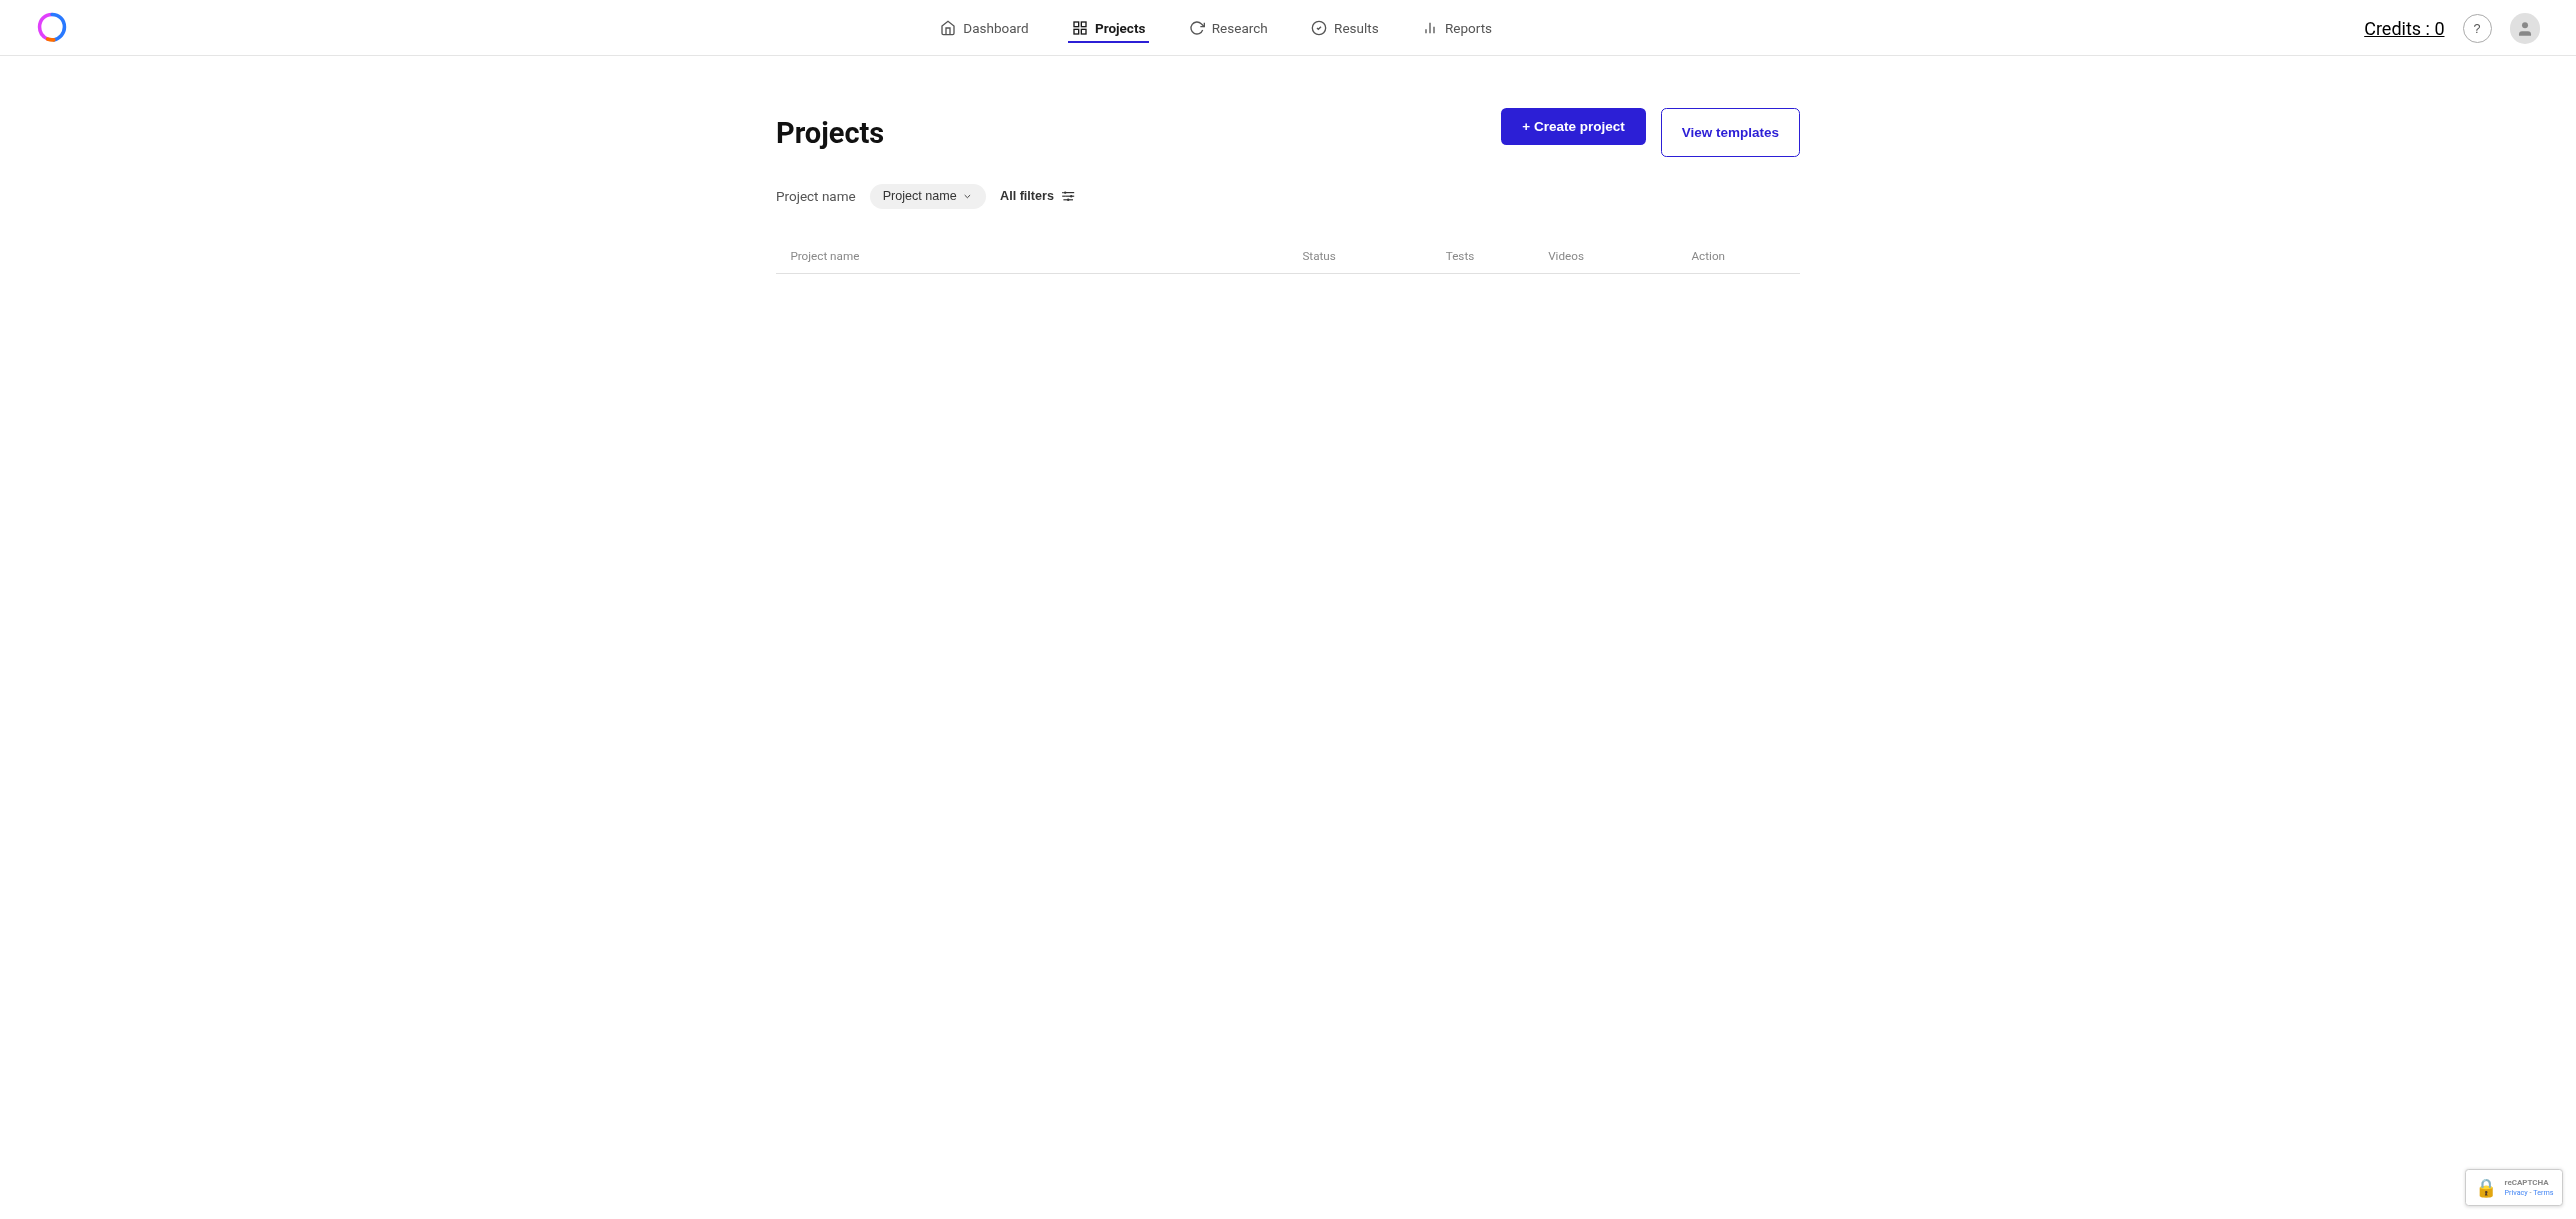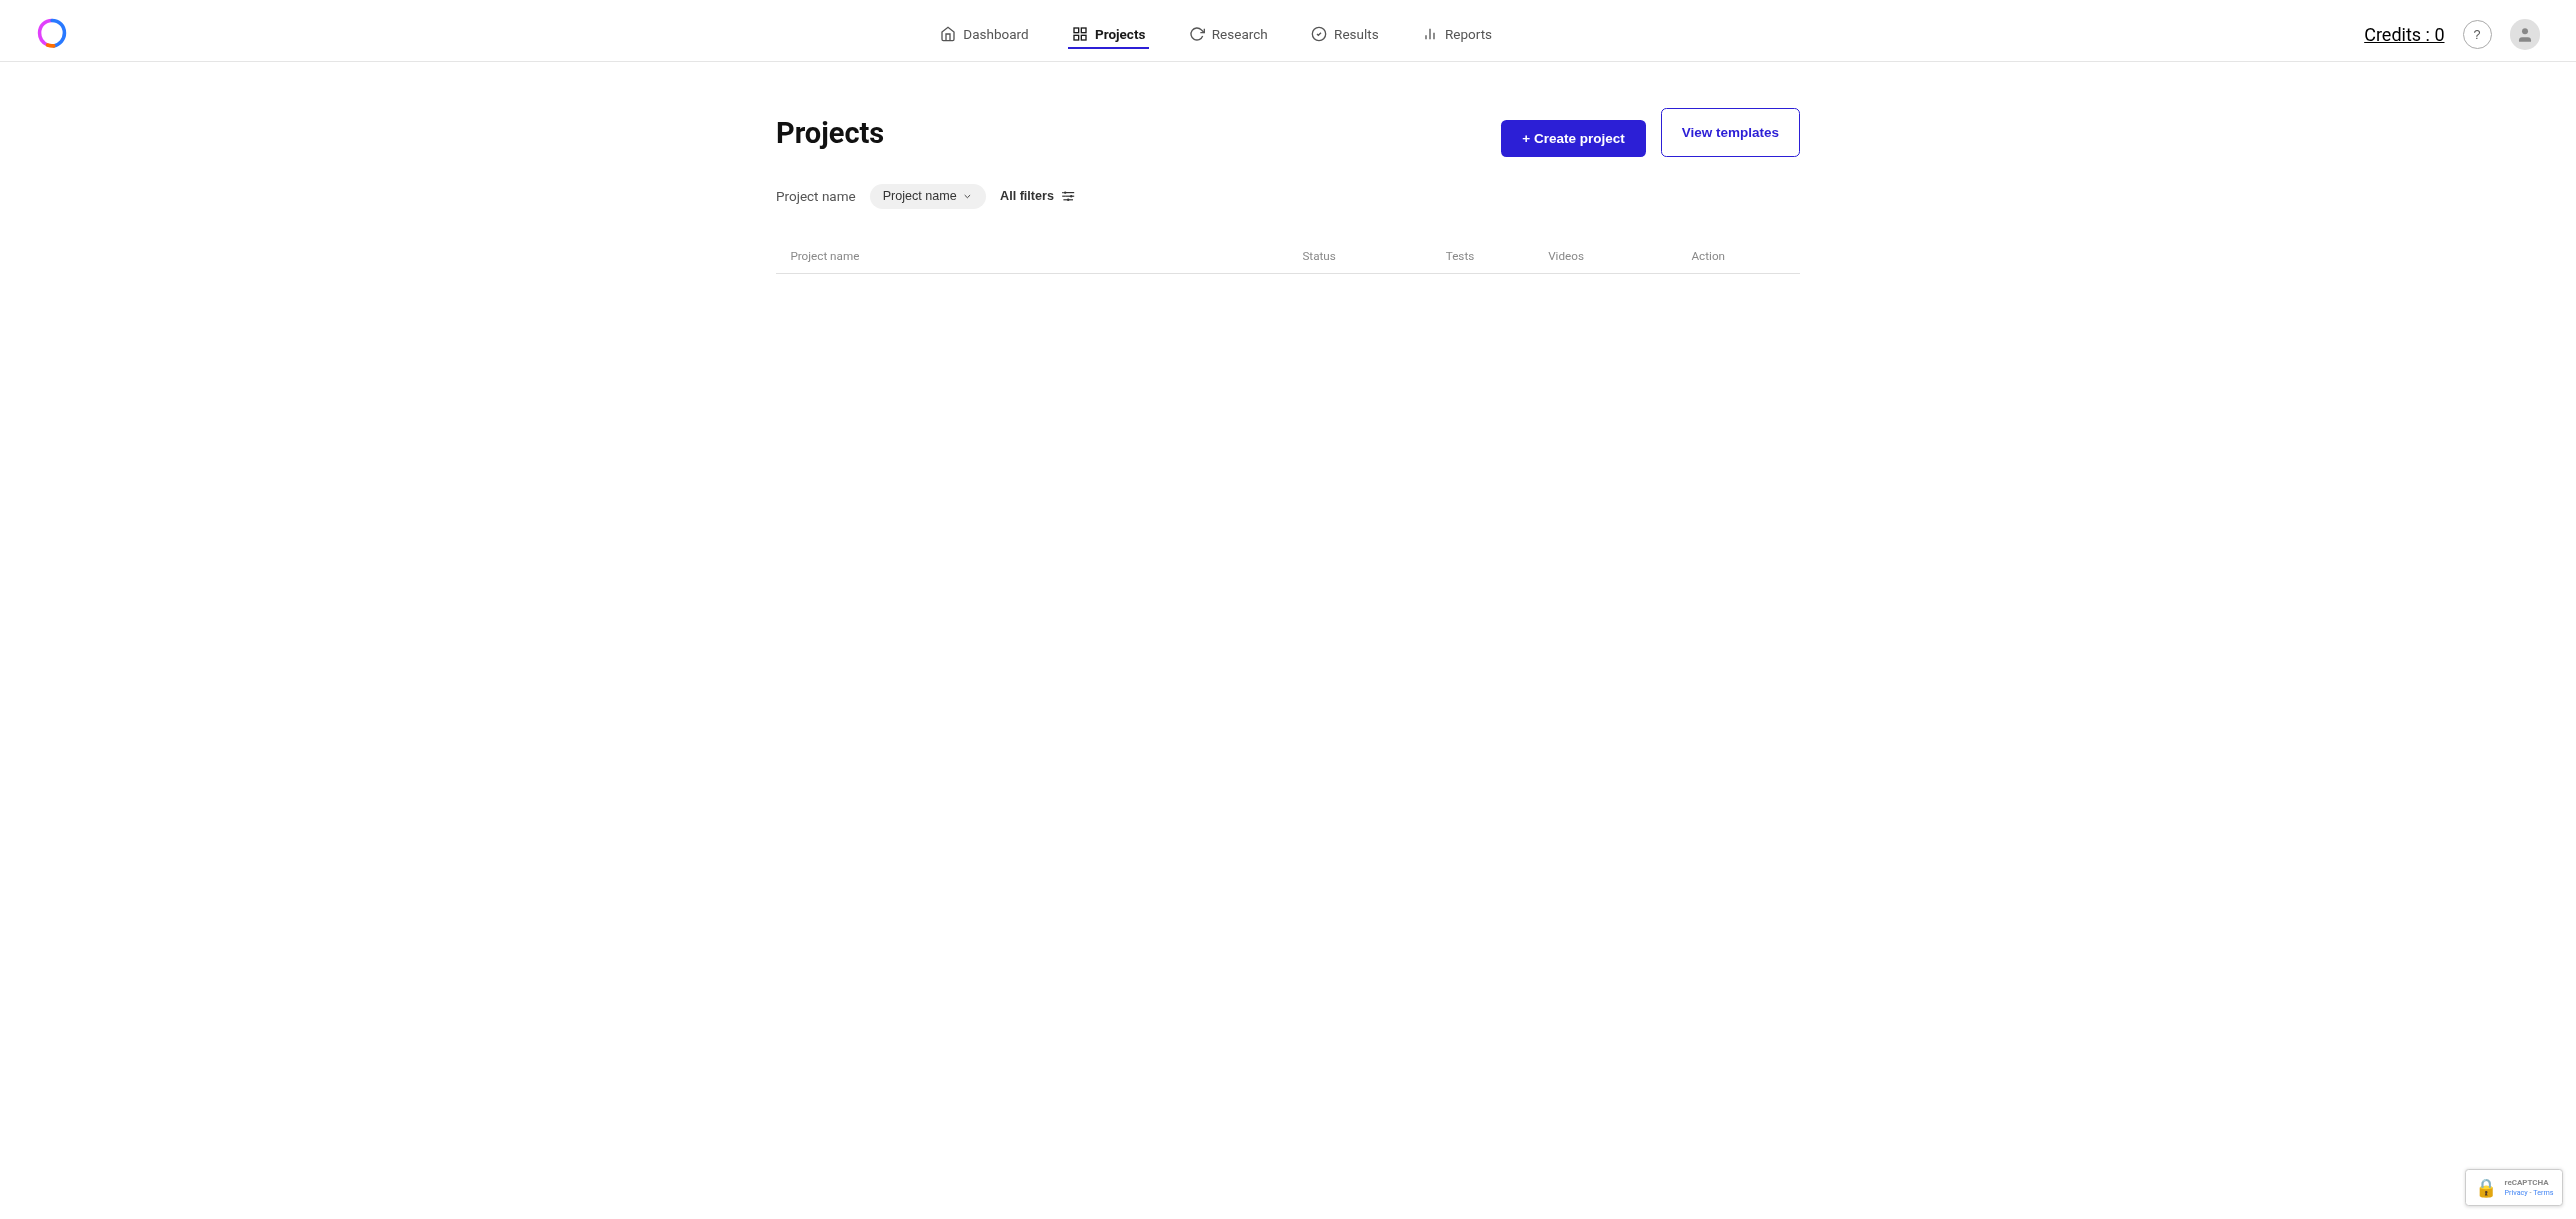--- a/index.html
+++ b/index.html
@@ -17,21 +17,21 @@
 
     
     .navbar {
       display: flex;
       align-items: center;
       justify-content: space-between;
       padding: 0 36px;
       height: 54px;
       border-bottom: 0.9px solid #e5e5e5;
       position: sticky;
-      top: 8px;
+      top: 2px;
       background: #fff;
       z-index: 100;
     }
 
     .navbar-center {
       display: flex;
       align-items: center;
       gap: 36px;
     }
 
@@ -113,21 +113,21 @@
     }
 
     .page-title {
       font-size: 29px;
       font-weight: 700;
       color: #111;
     }
 
     .header-actions {
       display: flex;
-      align-items: flex-end;
+      align-items: flex-start;
       gap: 14.4px;
     }
 
     .btn-primary {
       background: #2c1fd6;
       color: #fff;
       border: none;
       padding: 10.8px 21.6px;
       border-radius: 5.4px;
       font-size: 13.5px;

